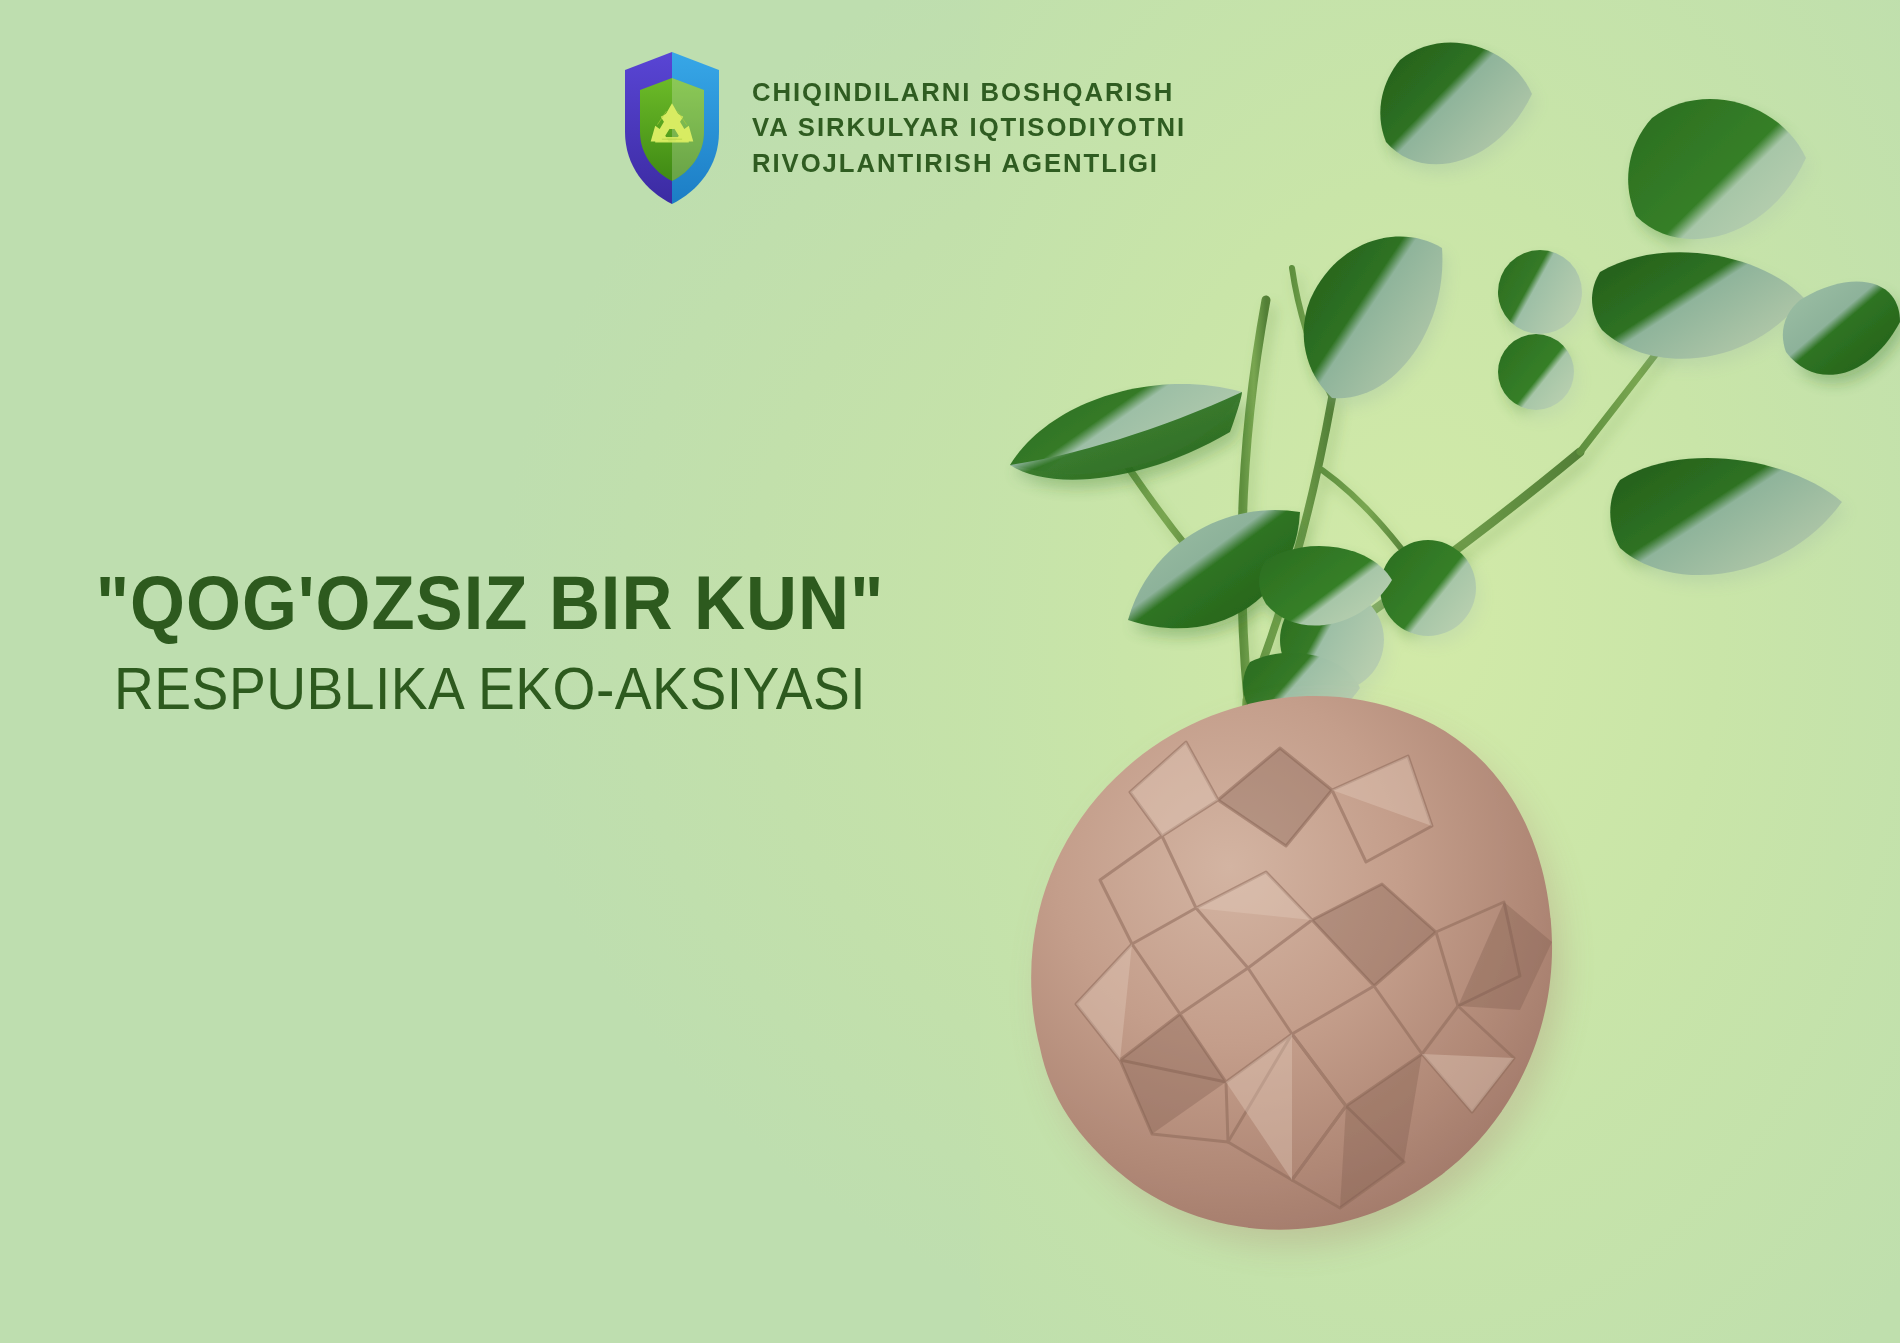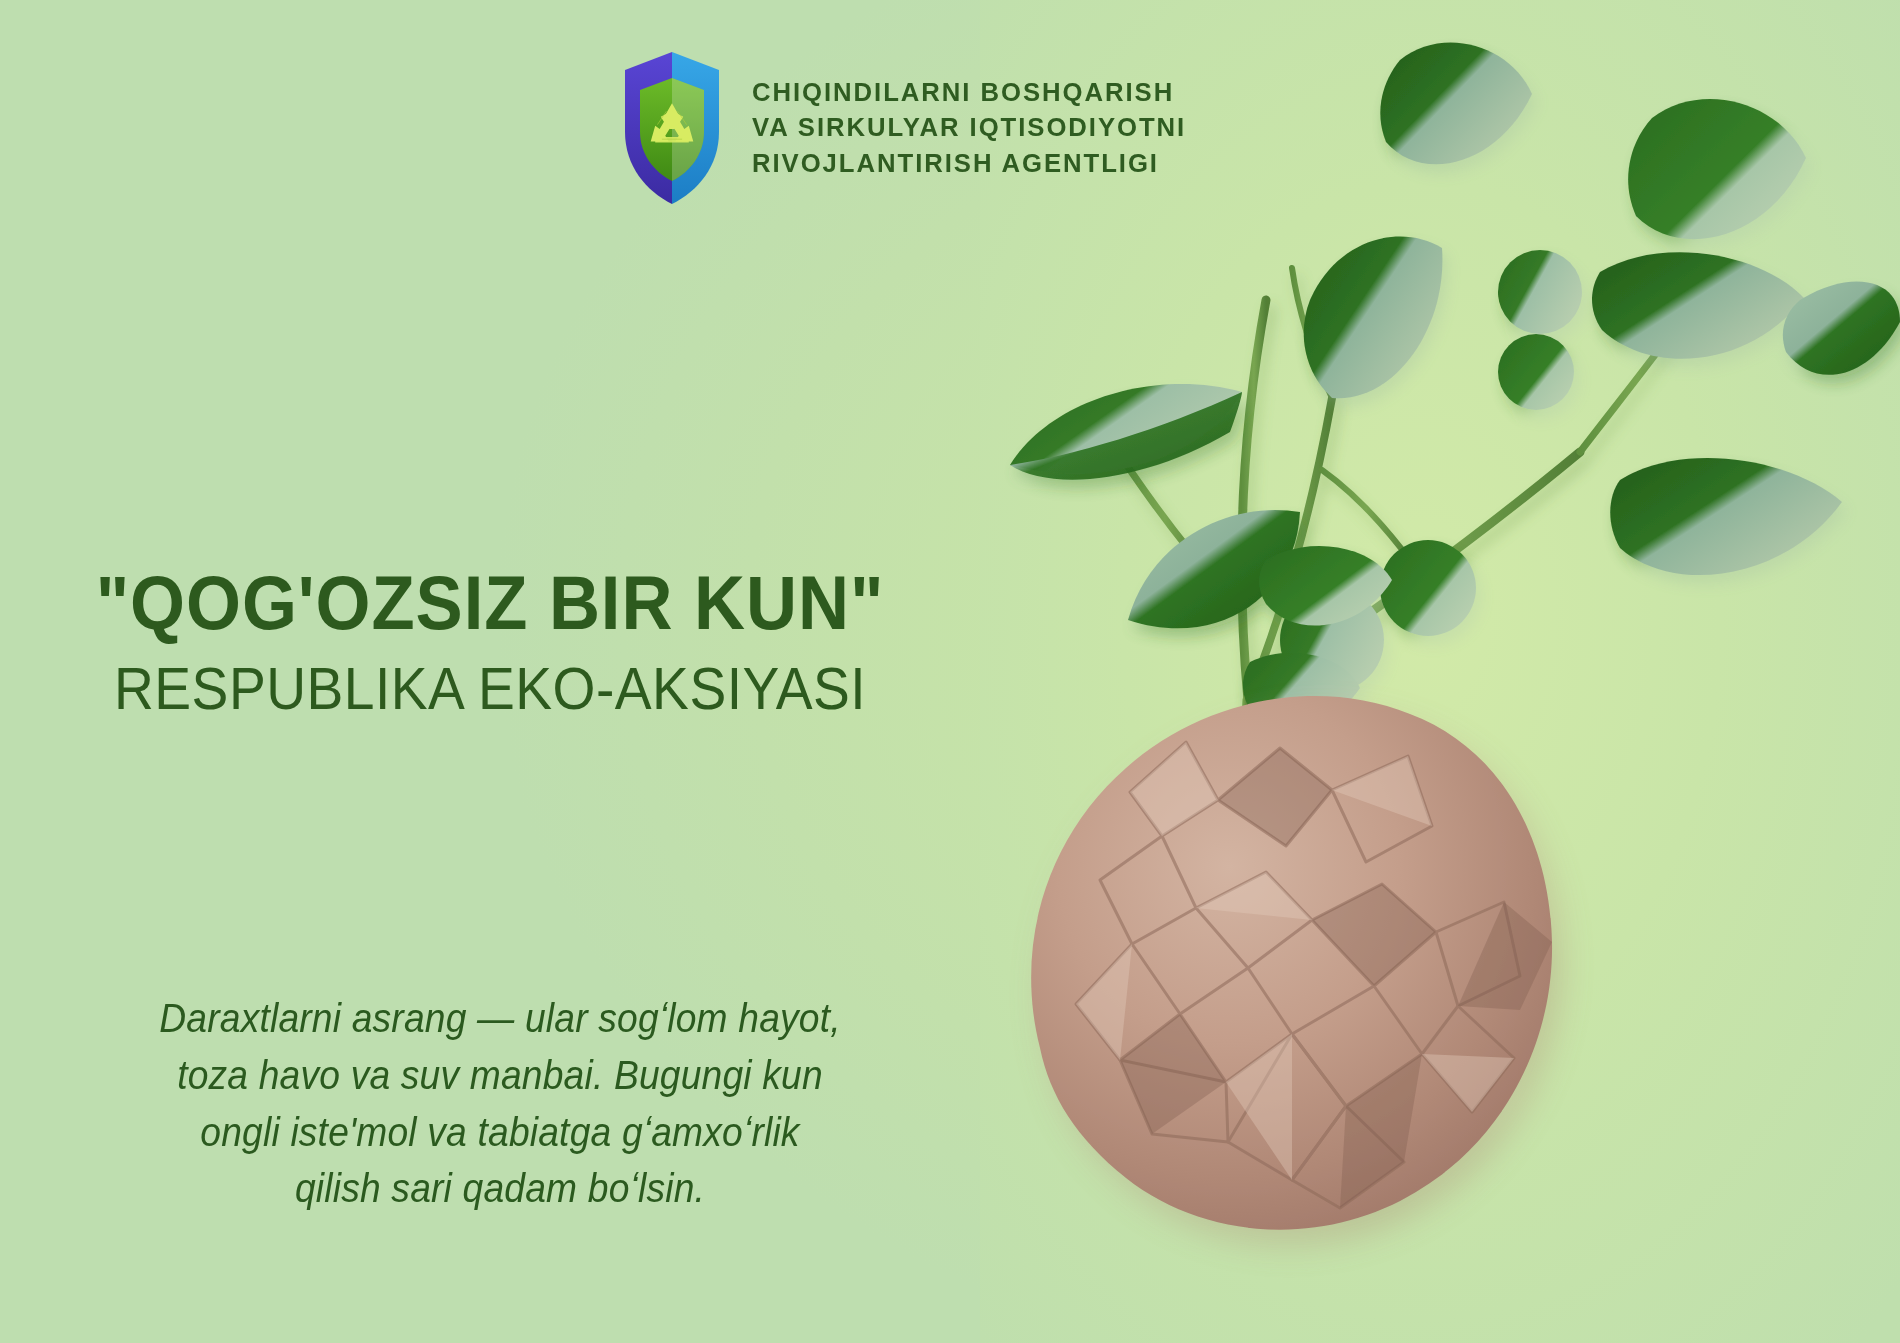--- a/index.html
+++ b/index.html
@@ -306,20 +306,14 @@
     <div class="agency-name">CHIQINDILARNI BOSHQARISH
 VA SIRKULYAR IQTISODIYOTNI
 RIVOJLANTIRISH AGENTLIGI</div>
   </div>
 
   <div class="headline-block">
     <div class="headline-main">"QOG'OZSIZ BIR KUN"</div>
     <div class="headline-sub">RESPUBLIKA EKO-AKSIYASI</div>
   </div>
 
-  <div class="body-block">
-    <div class="body-text">Daraxtlarni asrang — ular sogʻlom hayot,
-toza havo va suv manbai. Bugungi kun
-ongli iste'mol va tabiatga gʻamxoʻrlik
-qilish sari qadam boʻlsin.</div>
-  </div>
 
 </div>
 
 </body></html>

